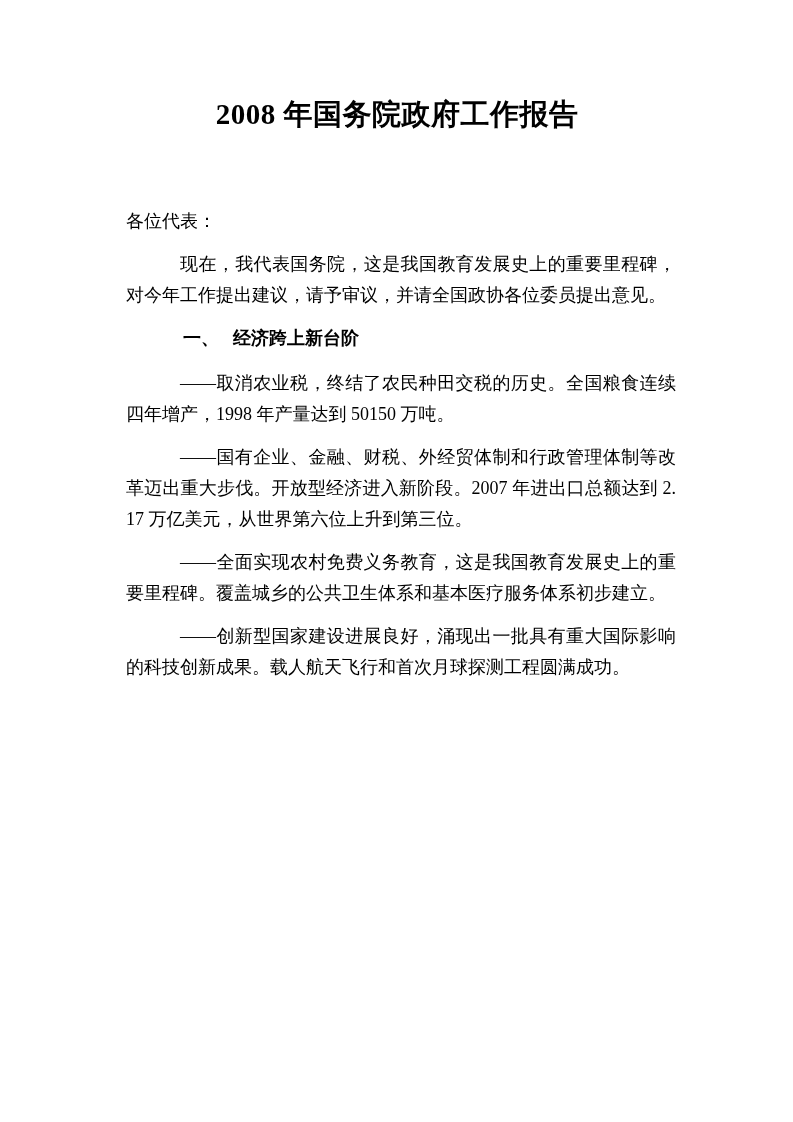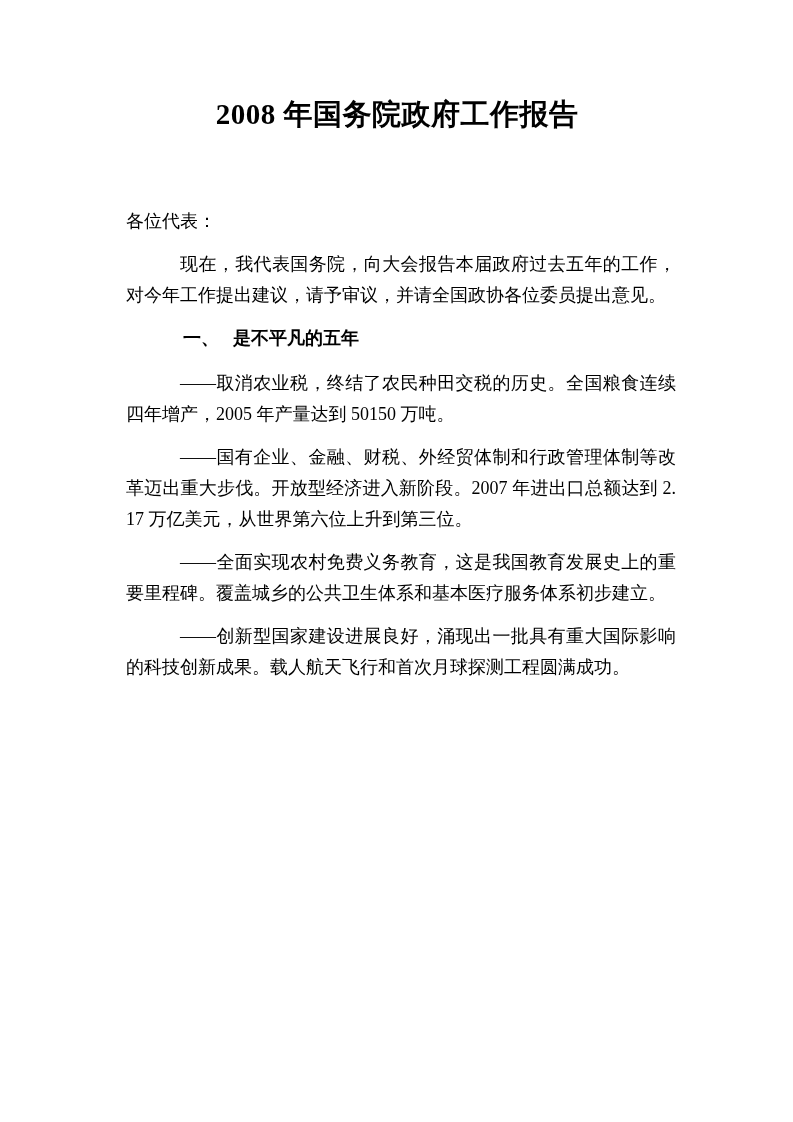--- a/index.html
+++ b/index.html
@@ -50,29 +50,29 @@
 </style>
 </head>
 <body>
 
 <div class="page">
 
   <h1 class="doc-title">2008 年国务院政府工作报告</h1>
 
   <p class="para">各位代表：</p>
 
-  <p class="para indent">现在，我代表国务院，向大会报告本届政府过去五年的工作，对今年工作提出建议，请予审议，并请全国政协各位委员提出意见。</p>
+  <p class="para indent">现在，我代表国务院，这是我国教育发展史上的重要里程碑，对今年工作提出建议，请予审议，并请全国政协各位委员提出意见。</p>
 
   <h2 class="section-heading">
-    <span class="heading-number">一、</span><span>是不平凡的五年</span>
+    <span class="heading-number">一、</span><span>经济跨上新台阶</span>
   </h2>
 
 
 
-  <p class="para indent">——取消农业税，终结了农民种田交税的历史。全国粮食连续四年增产，2005 年产量达到 50150 万吨。</p>
+  <p class="para indent">——取消农业税，终结了农民种田交税的历史。全国粮食连续四年增产，1998 年产量达到 50150 万吨。</p>
 
   <p class="para indent">——国有企业、金融、财税、外经贸体制和行政管理体制等改革迈出重大步伐。开放型经济进入新阶段。2007 年进出口总额达到 2.17 万亿美元，从世界第六位上升到第三位。</p>
 
   <p class="para indent">——全面实现农村免费义务教育，这是我国教育发展史上的重要里程碑。覆盖城乡的公共卫生体系和基本医疗服务体系初步建立。</p>
 
   <p class="para indent">——创新型国家建设进展良好，涌现出一批具有重大国际影响的科技创新成果。载人航天飞行和首次月球探测工程圆满成功。</p>
 
 </div>
 
 </body></html>

